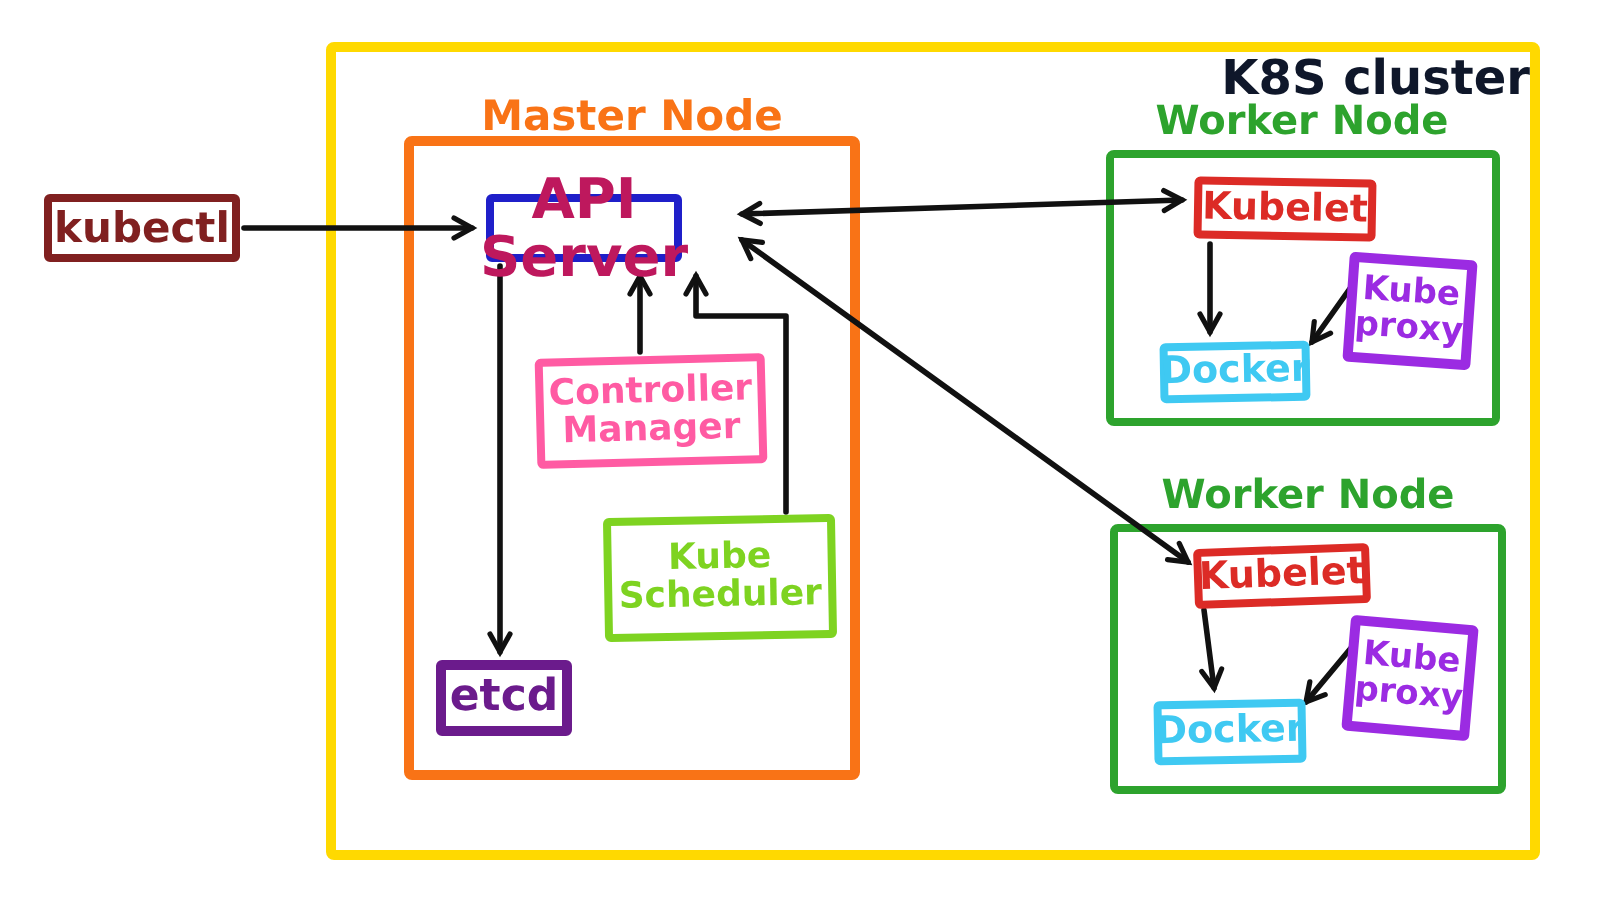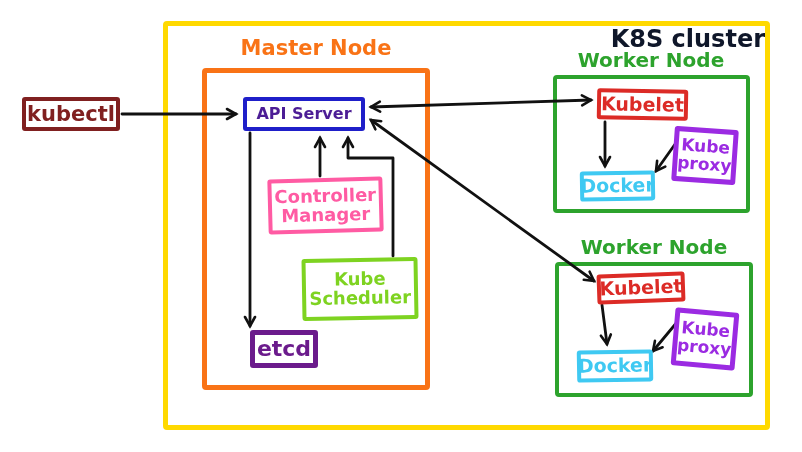--- a/index.html
+++ b/index.html
@@ -10,31 +10,31 @@
   .box{
     position:absolute;display:flex;flex-direction:column;align-items:center;justify-content:center;
     background:#ffffff;text-align:center;line-height:1.05;border-radius:3px;box-sizing:border-box;
   }
   .frame{position:absolute;background:transparent;border-radius:4px;box-sizing:border-box;}
   .lbl{position:absolute;text-align:center;line-height:1;}
   
   .cluster-frame{left:163px;top:21px;width:607px;height:409px;border:5px solid #FFD900;}
   .cluster-label{left:600px;top:27px;width:165px;text-align:right;color:#0f172a;font-size:24px;}
   .master-frame{left:202px;top:68px;width:228px;height:322px;border:5px solid #F97316;}
-  .master-label{left:226px;top:38px;width:180px;color:#F97316;font-size:21px;}
+  .master-label{left:226px;top:48px;width:180px;color:#F97316;font-size:21px;}
   .worker-frame-1{left:553px;top:75px;width:197px;height:138px;border:4px solid #2DA32D;}
   .worker-label-1{left:571px;top:50px;width:160px;color:#2DA32D;font-size:20px;}
   .worker-frame-2{left:555px;top:262px;width:198px;height:135px;border:4px solid #2DA32D;}
   .worker-label-2{left:574px;top:237px;width:160px;color:#2DA32D;font-size:20px;}
   
   .kubectl{left:22px;top:97px;width:98px;height:34px;border:4px solid #802020;color:#802020;font-size:21px;}
-  .api-server{left:243px;top:97px;width:122px;height:34px;border:4px solid #1F1FC9;color:#4c1d95;font-size:16px;}
+  .api-server{left:243px;top:97px;width:98px;height:34px;border:4px solid #1F1FC9;color:#be185d;font-size:28px;}
   .controller-manager{left:268px;top:178px;width:115px;height:55px;border:4px solid #FF5BA3;color:#FF5BA3;font-size:18px;transform:rotate(-1.5deg);}
   .kube-scheduler{left:302px;top:258px;width:116px;height:62px;border:4px solid #7ED321;color:#7ED321;font-size:18px;transform:rotate(-1deg);}
-  .etcd{left:218px;top:330px;width:68px;height:38px;border:5px solid #6B1B8C;color:#6B1B8C;font-size:22px;margin-left:32px;}
+  .etcd{left:218px;top:330px;width:68px;height:38px;border:5px solid #6B1B8C;color:#6B1B8C;font-size:22px;}
   .kubelet-1{left:597px;top:89px;width:91px;height:31px;border:4px solid #DC2B26;color:#DC2B26;font-size:19px;transform:rotate(1deg);}
   .docker-1{left:580px;top:171px;width:75px;height:30px;border:4px solid #3FC9F2;color:#3FC9F2;font-size:19px;transform:rotate(-1deg);}
   .kube-proxy-1{left:673px;top:128px;width:64px;height:55px;border:5px solid #9B2BE2;color:#9B2BE2;font-size:17px;transform:rotate(4deg);}
   .kubelet-2{left:597px;top:273px;width:88px;height:30px;border:4px solid #DC2B26;color:#DC2B26;font-size:19px;transform:rotate(-2deg);}
   .docker-2{left:577px;top:350px;width:76px;height:32px;border:4px solid #3FC9F2;color:#3FC9F2;font-size:19px;transform:rotate(-1deg);}
   .kube-proxy-2{left:673px;top:310px;width:64px;height:58px;border:5px solid #9B2BE2;color:#9B2BE2;font-size:17px;transform:rotate(5deg);}
   .arrows{position:absolute;left:0;top:0;width:802px;height:452px;pointer-events:none;}
   .arrow-line{stroke:#111111;stroke-width:2.8;fill:none;stroke-linecap:round;stroke-linejoin:round;}
 </style>
 </head>

